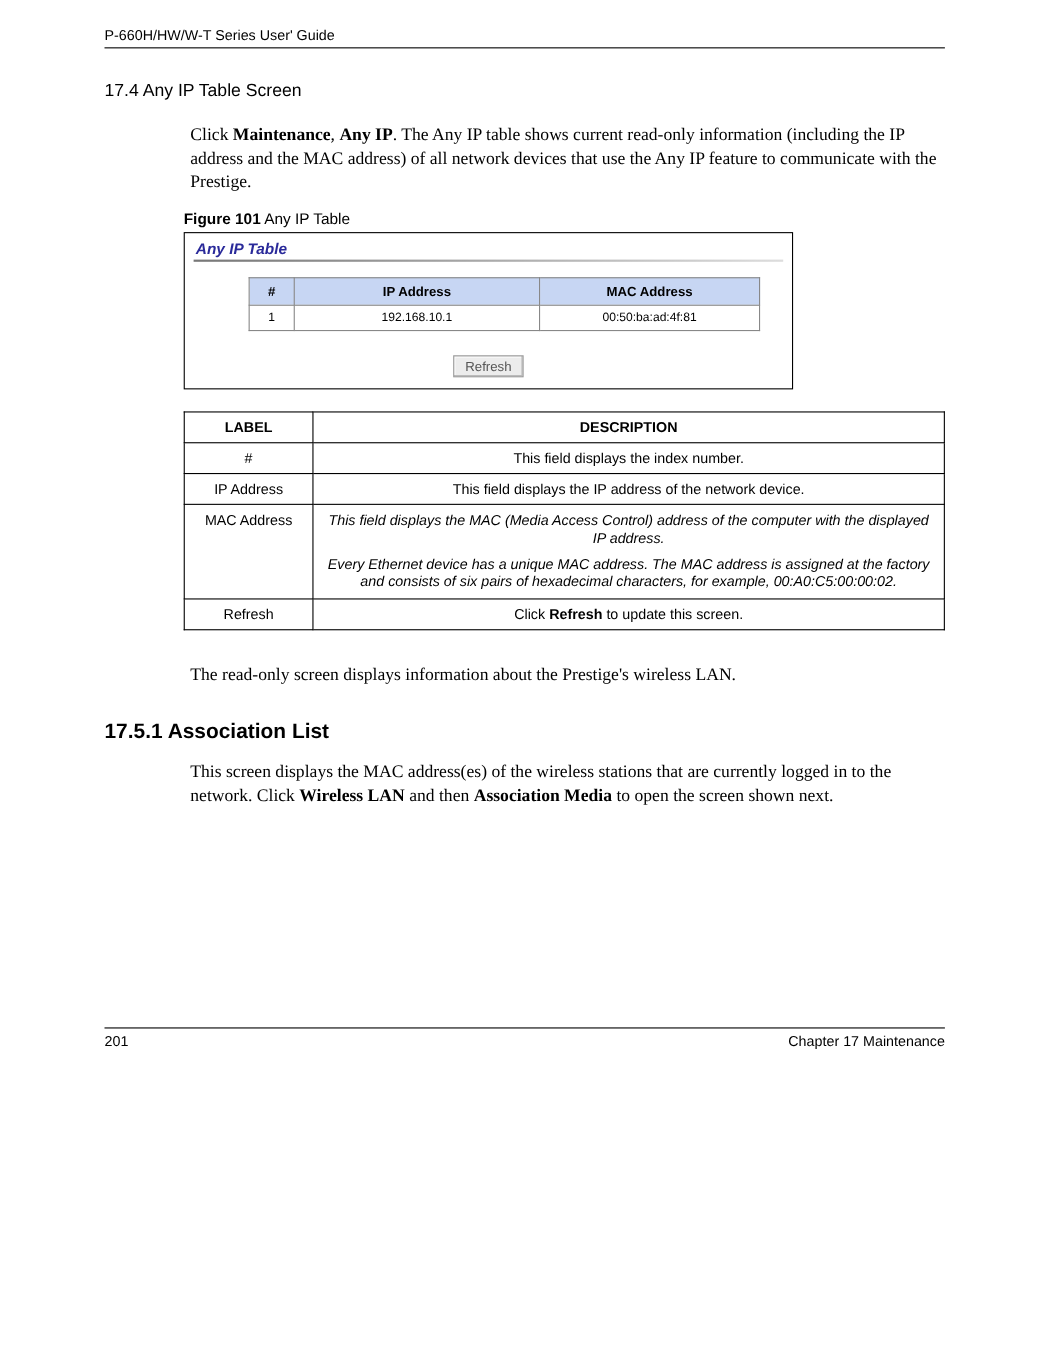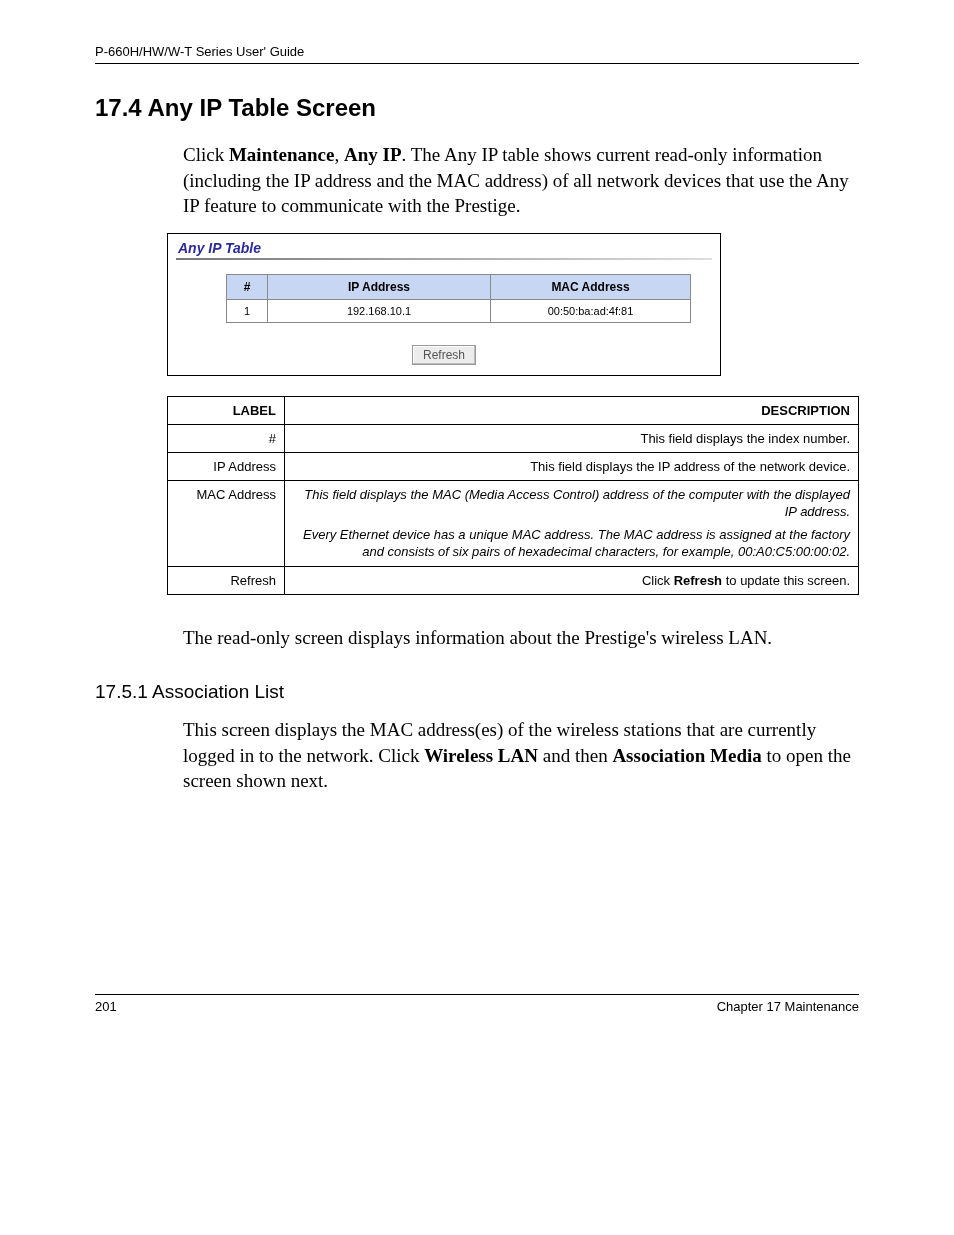--- a/index.html
+++ b/index.html
@@ -4,49 +4,49 @@
 <style>
   body {
     margin: 0;
     padding: 0;
     font-family: "Times New Roman", Times, serif;
     background: #fff;
     color: #000;
     width: 954px;
   }
   .page {
-    padding: 44px 95px 40px 95px;
+    padding: 24px 95px 40px 95px;
     box-sizing: border-box;
   }
   .header-line {
     font-family: Arial, Helvetica, sans-serif;
     font-size: 13px;
     padding-bottom: 4px;
     border-bottom: 1.5px solid #000;
     margin-bottom: 30px;
   }
   h1.section {
     font-family: Arial, Helvetica, sans-serif;
-    font-size: 24px;
-    font-weight: bold;
+    font-size: 16px;
+    font-weight: normal;
     margin: 0 0 20px 0;
   }
   h2.subsection {
     font-family: Arial, Helvetica, sans-serif;
     font-size: 19px;
-    font-weight: normal;
+    font-weight: bold;
     margin: 30px 0 14px 0;
   }
   .body-indent {
     margin-left: 72px;
   }
   p {
-    font-size: 19px;
+    font-size: 16px;
     line-height: 1.35;
-    margin: 0 0 14px 16px;
+    margin: 0 0 14px 6px;
   }
   .fig-caption {
     font-family: Arial, Helvetica, sans-serif;
     font-size: 14px;
     margin: 6px 0 4px 0;
   }
   .fig-caption .bold { font-weight: bold; }
   
   .screenshot-box {
     border: 1.5px solid #000;
@@ -112,21 +112,21 @@
     border-collapse: collapse;
     width: 100%;
     font-family: Arial, Helvetica, sans-serif;
     font-size: 13px;
     margin-bottom: 30px;
   }
   table.desc th, table.desc td {
     border: 1px solid #000;
     padding: 6px 8px;
     vertical-align: top;
-    text-align: right;
+    text-align: center;
   }
   table.desc th {
     font-weight: bold;
   }
   table.desc .col-label { width: 100px; }
   table.desc td p {
     font-family: Arial, Helvetica, sans-serif;
     font-size: 13px;
     margin: 0 0 6px 0;
     line-height: 1.3;
@@ -154,20 +154,23 @@
     <span>P-660H/HW/W-T Series User' Guide</span>
   </div>
 
   <h1 class="section">17.4  Any IP Table Screen</h1>
 
   <div class="body-indent">
     <p>
       <span>Click </span><span class="bold">Maintenance</span><span>, </span><span class="bold">Any IP</span><span>. The Any IP table shows current read-only information (including the IP address and the MAC address) of all network devices that use the Any IP feature to communicate with the Prestige.</span>
     </p>
 
+    <div class="fig-caption">
+      <span class="bold">Figure 101</span><span>   Any IP Table</span>
+    </div>
 
     <div class="screenshot-box">
       <div class="shot-title">Any IP Table</div>
       <div class="shot-rule"></div>
       <div class="shot-table-wrap">
         <table class="shot">
           <thead>
             <tr>
               <th class="col-num">#</th>
               <th class="col-ip">IP Address</th>

